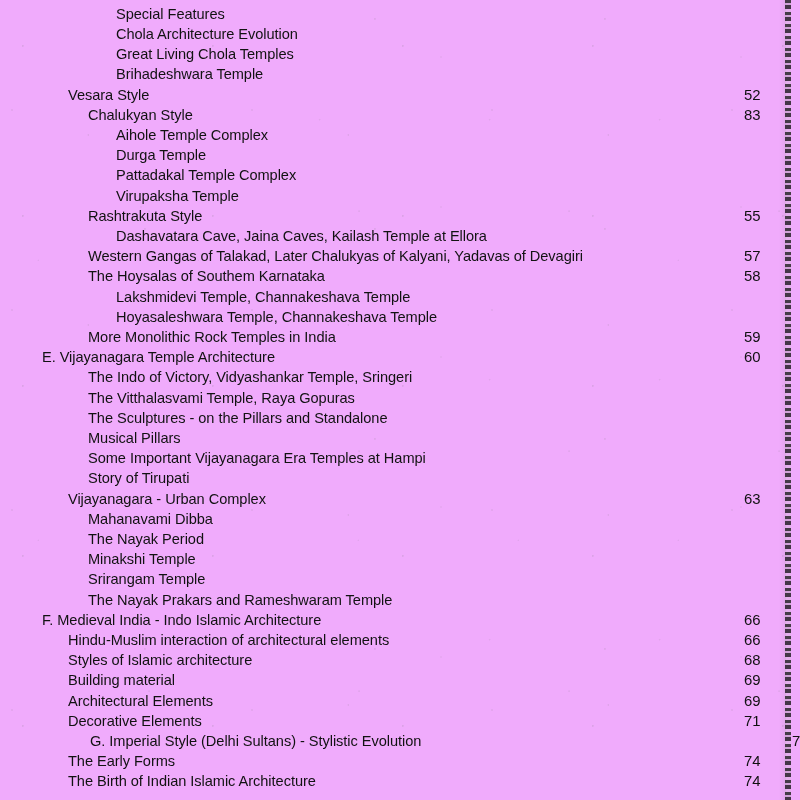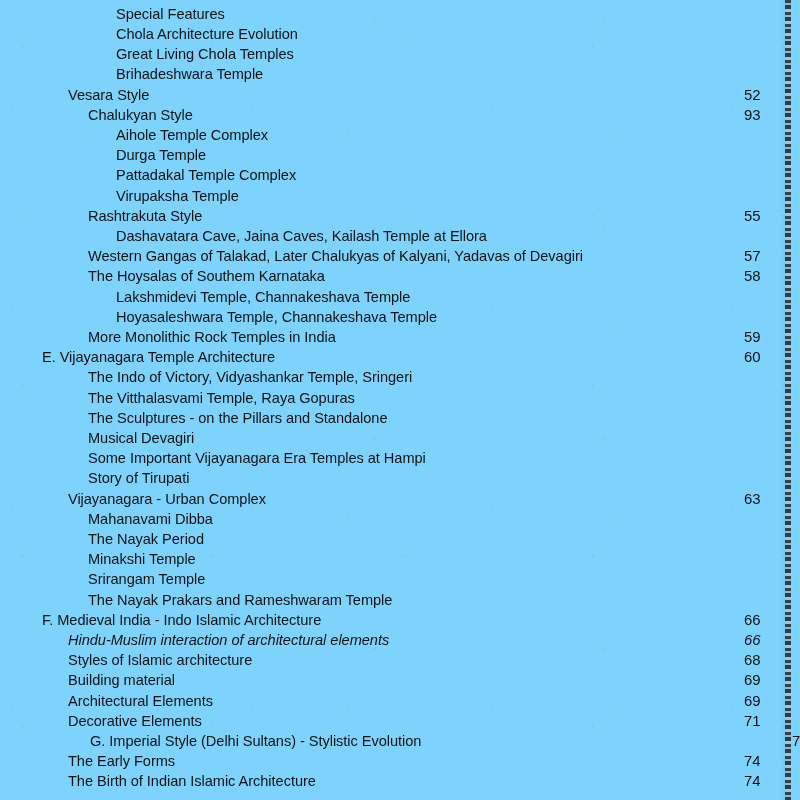--- a/index.html
+++ b/index.html
@@ -6,21 +6,21 @@
   html, body {
     margin: 0;
     padding: 0;
     background: #ffffff;
   }
 
   #page {
     position: relative;
     width: 800px;
     height: 800px;
-    background: #7dd3fc;
+    background: #f0abfc;
     overflow: hidden;
     font-family: "Liberation Sans", sans-serif;
     -webkit-font-smoothing: antialiased;
   }
 
   
   #paper-grain {
     position: absolute;
     inset: 0;
     pointer-events: none;
@@ -126,21 +126,21 @@
       </div>
       <div class="toc-row" style="position: absolute; left: 0px; top: 64.3px; width: 800px;">
         <span class="toc-title lvl-3">Brihadeshwara Temple</span>
       </div>
       <div class="toc-row" style="position: absolute; left: 0px; top: 84.5px; width: 800px;">
         <span class="toc-title lvl-1">Vesara Style</span>
         <span class="toc-page">52</span>
       </div>
       <div class="toc-row" style="position: absolute; left: 0px; top: 104.7px; width: 800px;">
         <span class="toc-title lvl-2">Chalukyan Style</span>
-        <span class="toc-page">93</span>
+        <span class="toc-page">83</span>
       </div>
       <div class="toc-row" style="position: absolute; left: 0px; top: 124.9px; width: 800px;">
         <span class="toc-title lvl-3">Aihole Temple Complex</span>
       </div>
       <div class="toc-row" style="position: absolute; left: 0px; top: 145.1px; width: 800px;">
         <span class="toc-title lvl-3">Durga Temple</span>
       </div>
       <div class="toc-row" style="position: absolute; left: 0px; top: 165.3px; width: 800px;">
         <span class="toc-title lvl-3">Pattadakal Temple Complex</span>
       </div>
@@ -179,21 +179,21 @@
       <div class="toc-row" style="position: absolute; left: 0px; top: 367.3px; width: 800px;">
         <span class="toc-title lvl-2">The Indo of Victory, Vidyashankar Temple, Sringeri</span>
       </div>
       <div class="toc-row" style="position: absolute; left: 0px; top: 387.5px; width: 800px;">
         <span class="toc-title lvl-2">The Vitthalasvami Temple, Raya Gopuras</span>
       </div>
       <div class="toc-row" style="position: absolute; left: 0px; top: 407.7px; width: 796px; text-align: right;">
         <span class="toc-title lvl-2">The Sculptures - on the Pillars and Standalone</span>
       </div>
       <div class="toc-row" style="position: absolute; left: 0px; top: 427.9px; width: 800px;">
-        <span class="toc-title lvl-2">Musical Devagiri</span>
+        <span class="toc-title lvl-2">Musical Pillars</span>
       </div>
       <div class="toc-row" style="position: absolute; left: 0px; top: 448.1px; width: 800px; padding-left: 37px;">
         <span class="toc-title lvl-2">Some Important Vijayanagara Era Temples at Hampi</span>
       </div>
       <div class="toc-row" style="position: absolute; left: 0px; top: 468.3px; width: 800px;">
         <span class="toc-title lvl-2">Story of Tirupati</span>
       </div>
       <div class="toc-row" style="position: absolute; left: 0px; top: 488.5px; width: 800px;">
         <span class="toc-title lvl-1">Vijayanagara - Urban Complex</span>
         <span class="toc-page">63</span>
@@ -210,21 +210,21 @@
       <div class="toc-row" style="position: absolute; left: 0px; top: 569.3px; width: 800px;">
         <span class="toc-title lvl-2">Srirangam Temple</span>
       </div>
       <div class="toc-row" style="position: absolute; left: 0px; top: 589.5px; width: 800px;">
         <span class="toc-title lvl-2">The Nayak Prakars and Rameshwaram Temple</span>
       </div>
       <div class="toc-row" style="position: absolute; left: 0px; top: 609.7px; width: 800px;">
         <span class="toc-title lvl-head">F. Medieval India - Indo Islamic Architecture</span>
         <span class="toc-page">66</span>
       </div>
-      <div class="toc-row" style="position: absolute; left: 0px; top: 629.9px; width: 800px; font-style: italic;">
+      <div class="toc-row" style="position: absolute; left: 0px; top: 629.9px; width: 800px;">
         <span class="toc-title lvl-1">Hindu-Muslim interaction of architectural elements</span>
         <span class="toc-page">66</span>
       </div>
       <div class="toc-row" style="position: absolute; left: 0px; top: 650.1px; width: 800px;">
         <span class="toc-title lvl-1">Styles of Islamic architecture</span>
         <span class="toc-page">68</span>
       </div>
       <div class="toc-row" style="position: absolute; left: 0px; top: 670.3px; width: 800px;">
         <span class="toc-title lvl-1">Building material</span>
         <span class="toc-page">69</span>

